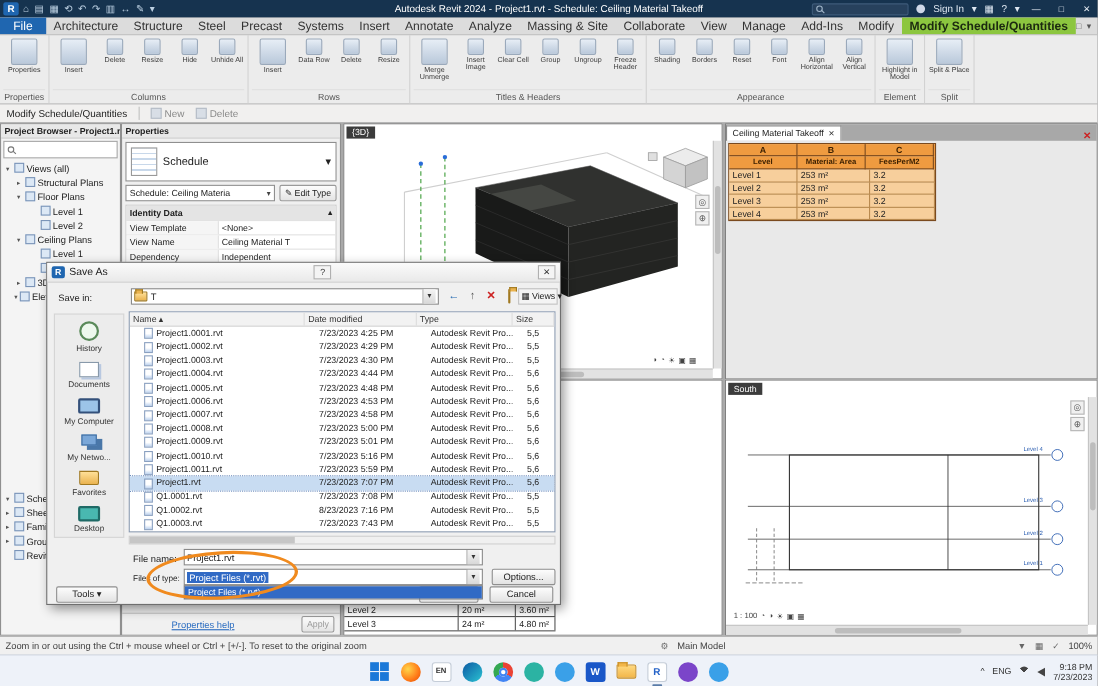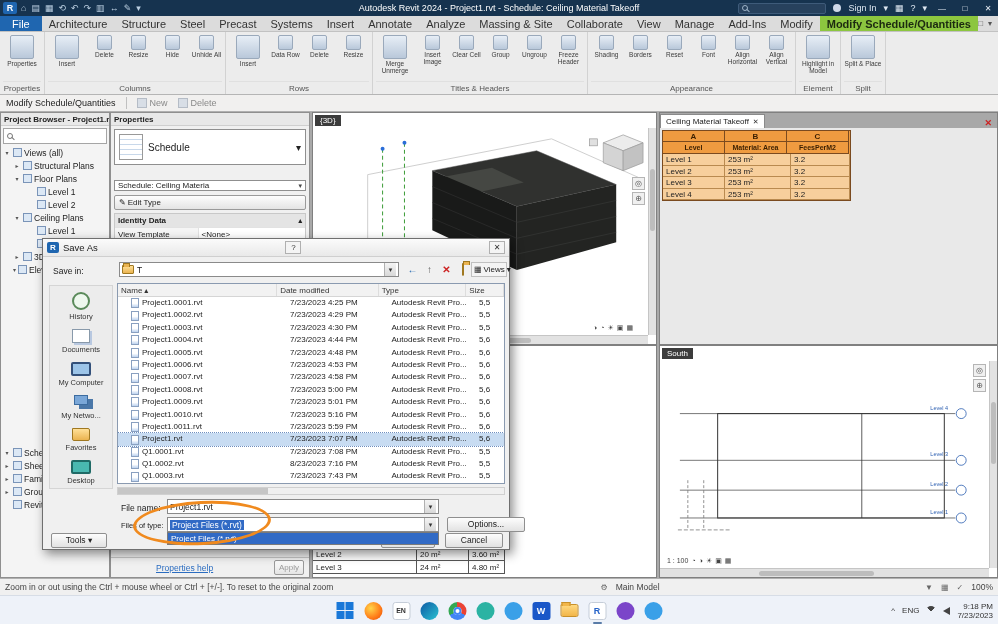--- a/index.html
+++ b/index.html
@@ -56,21 +56,21 @@
   .titem .t-arrow { width:8px; font-size:6px; color:#555; text-align:center; }
   .titem .t-icon { width:9px; height:9px; background:#dce8f5; border:1px solid #7a94b8; flex:none; }
   .titem.ind0 { padding-left:2px; } .titem.ind1 { padding-left:12px; } .titem.ind2 { padding-left:26px; }
   .tree-gap { height:170px; }
 
   
   #properties { position:absolute; left:110px; top:0; width:200px; height:466px; background:#f0f0f0; border:1px solid #8f8f8f; display:flex; flex-direction:column; }
   .type-selector { margin:3px; height:36px; background:#fff; border:1px solid #8f8f8f; display:flex; align-items:center; gap:5px; padding:0 4px; }
   .ts-icon { width:24px; height:26px; border:1px solid #999; background:repeating-linear-gradient(#fff 0 4px, #c8d8ea 4px 5px); }
   .ts-label { font-size:10px; flex:1; }
-  .combo-row { display:flex; gap:4px; margin:12px 3px 3px;flex-direction:column; }
+  .combo-row { display:flex; gap:4px; margin:0 3px 3px; }
   .combo { flex:1; height:15px; background:#fff; border:1px solid #8f8f8f; font-size:8px; display:flex; align-items:center; padding:0 3px; }
   .combo .caret { margin-left:auto; font-size:7px; color:#444; }
   .btn { background:linear-gradient(#fdfdfd,#e4e4e4); border:1px solid #9a9a9a; border-radius:2px; font-size:8px; padding:0 4px; height:15px; display:flex; align-items:center; gap:2px; }
   .prop-table { margin:0 3px; border:1px solid #c8c8c8; background:#fff; }
   .pgroup { background:#e4e4e4; font-weight:bold; font-size:8px; height:13px; line-height:13px; padding:0 3px; display:flex; }
   .pgroup .gcaret { margin-left:auto; font-size:7px; }
   .prow { display:flex; height:13px; line-height:13px; font-size:8px; border-top:1px solid #e2e2e2; }
   .prow .pk { width:44%; background:#f5f5f5; padding:0 3px; border-right:1px solid #e2e2e2; overflow:hidden; white-space:nowrap; }
   .prow .pv { flex:1; padding:0 3px; overflow:hidden; white-space:nowrap; }
   .props-bottom { margin-top:auto; height:20px; border-top:1px solid #c5c5c5; display:flex; align-items:center; padding:0 5px; }
@@ -895,21 +895,21 @@
       </div>
 
       <span class="sd-row-label" style="left:78px;top:282px;font-size:7.5px;width:46px;">Files of type:</span>
       <div class="sd-combo" style="left:124px;top:278px;width:272px;">
         <span class="hl-blue">Project Files (*.rvt)</span>
         <span class="caret-box">▾</span>
       </div>
       <div class="sd-drop">
         <div class="opt">Project Files (*.rvt)</div>
       </div>
-      <div class="sd-btn" style="left:404px;top:278px;width:78px;">Options...</div>
+      <div class="sd-btn" style="left:404px;top:278px;width:58px;">Options...</div>
 
       <div class="sd-btn" style="left:8px;top:294px;width:56px;"><span>Tools</span> <span>▾</span></div>
       <div class="sd-btn" style="left:338px;top:294px;width:54px;">Save</div>
       <div class="sd-btn" style="left:402px;top:294px;width:58px;">Cancel</div>
 
       <div class="annotation-ellipse"></div>
     </div>
   </div>
 
   <div id="statusbar">

